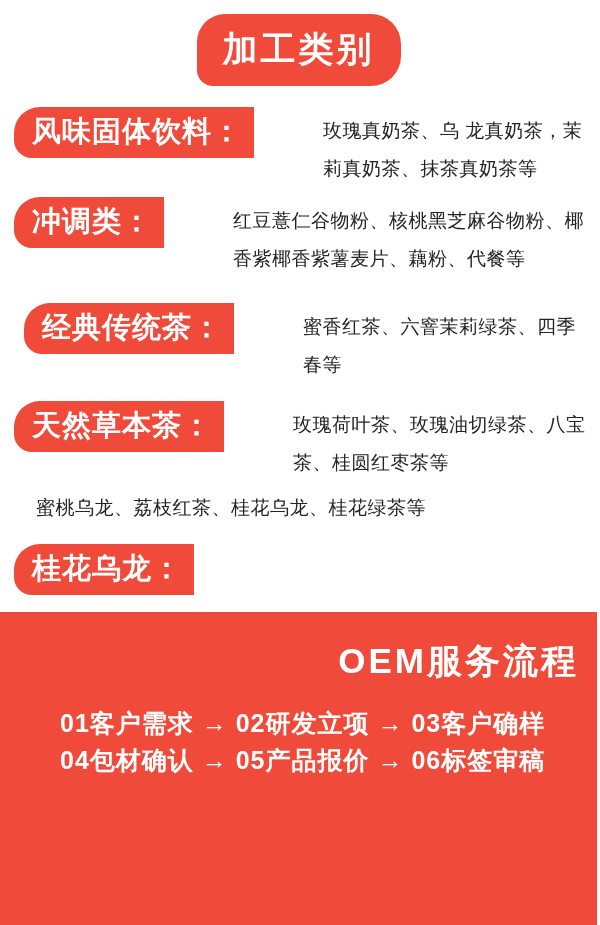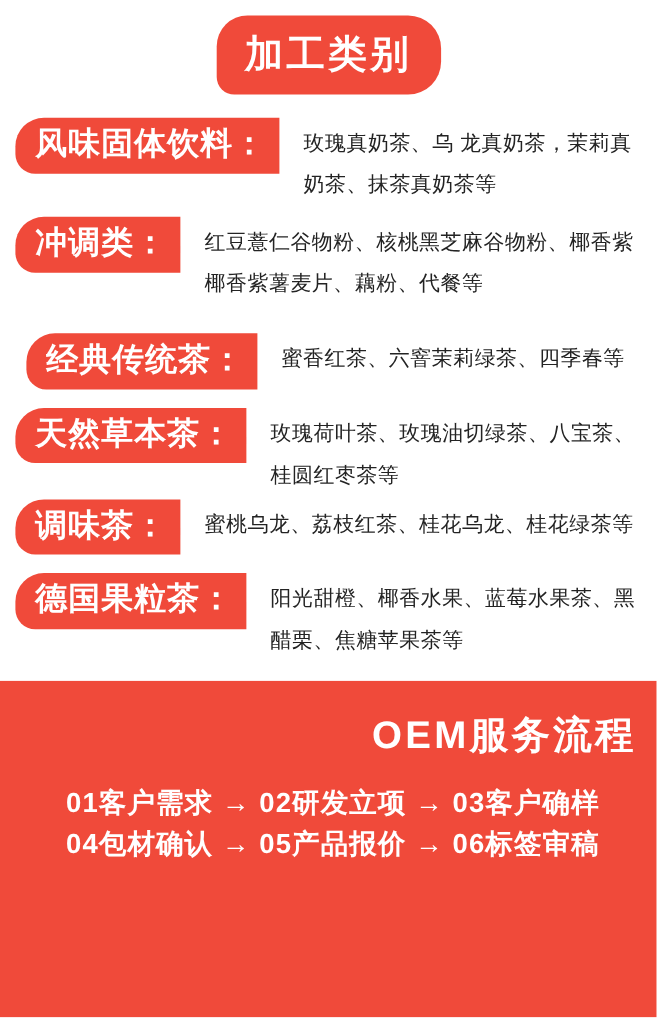--- a/index.html
+++ b/index.html
@@ -22,20 +22,21 @@
     color:#ffffff;
     font-size:35px;font-weight:700;
     letter-spacing:3px;
     padding:12px 26px 13px 26px;
     border-radius:28px 30px 30px 16px;
   }
   .row{
     display:flex;
     align-items:flex-start;
     padding:0 10px 0 14px;
+    gap:47px;
   }
   .r1{margin-top:21px;}
   .r2{margin-top:9px;justify-content:space-between;}
   .r3{margin-top:25px;padding-left:24px;}
   .r4{margin-top:17px;justify-content:center;}
   .r5{margin-top:2px;}
   .r6{margin-top:17px;}
   .cat-label{
     flex:none;
     background:var(--accent);
@@ -103,27 +104,25 @@
     <div class="cat-label">经典传统茶：</div>
     <div class="cat-items">蜜香红茶、六窨茉莉绿茶、四季春等</div>
   </div>
 
   <div class="row r4">
     <div class="cat-label">天然草本茶：</div>
     <div class="cat-items">玫瑰荷叶茶、玫瑰油切绿茶、八宝茶、桂圆红枣茶等</div>
   </div>
 
   <div class="row r5">
-    <div class="cat-label">调味茶：</div>
     <div class="cat-items">蜜桃乌龙、荔枝红茶、桂花乌龙、桂花绿茶等</div>
   </div>
 
   <div class="row r6">
-    <div class="cat-label">德国果粒茶：</div>
-    <div class="cat-items">阳光甜橙、椰香水果、蓝莓水果茶、黑醋栗、焦糖苹果茶等</div>
+    <div class="cat-label">桂花乌龙：</div>
   </div>
 
   <div class="footer">
     <div class="footer-title">OEM服务流程</div>
     <div>
       <div class="step">01客户需求 → 02研发立项 → 03客户确样</div>
       <div class="step">04包材确认 → 05产品报价 → 06标签审稿</div>
 
     </div>
   </div>

